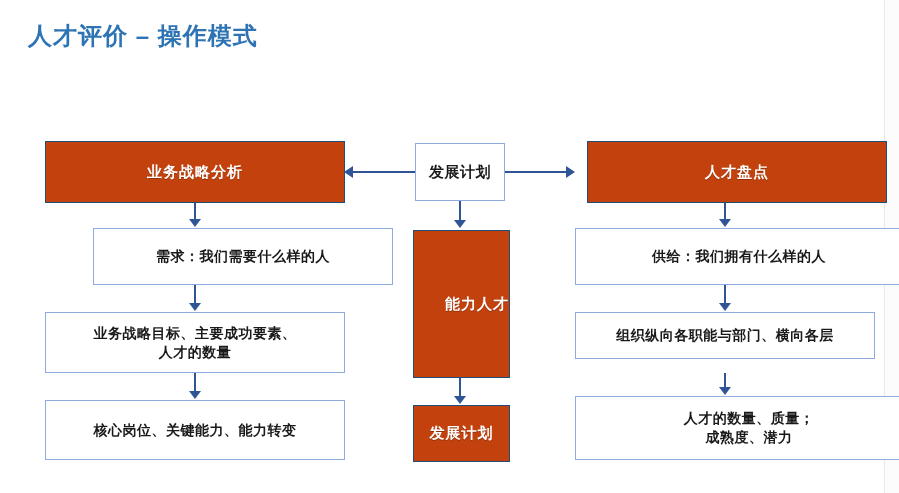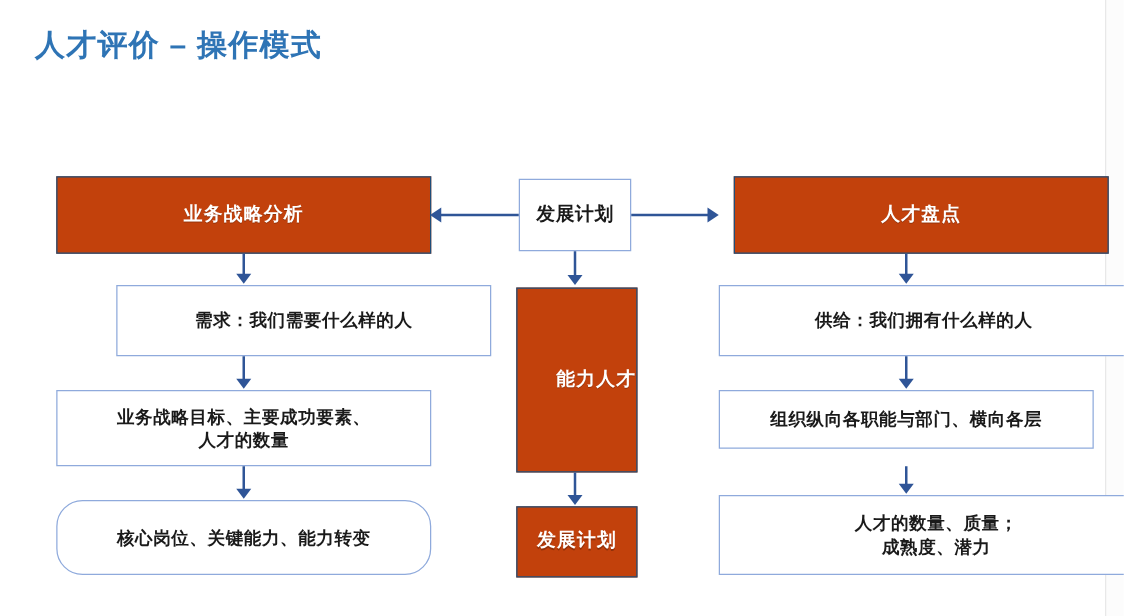--- a/index.html
+++ b/index.html
@@ -98,21 +98,21 @@
     <span>需求：我们需要什么样的人</span>
   </div>
 
   <div class="box box-outline" style="left:45px;top:312px;width:300px;height:61px;">
     <span>
       <span class="two-line">业务战略目标、主要成功要素、</span>
       <span class="two-line">人才的数量</span>
     </span>
   </div>
 
-  <div class="box box-outline" style="left:45px;top:400px;width:300px;height:60px;border-radius:21px;">
+  <div class="box box-outline" style="left:45px;top:400px;width:300px;height:60px;">
     <span>核心岗位、关键能力、能力转变</span>
   </div>
 
   <div class="vline" style="left:194px;top:203px;height:17px;"></div>
   <div class="arrow-down" style="left:189px;top:219px;"></div>
 
   <div class="vline" style="left:194px;top:285px;height:19px;"></div>
   <div class="arrow-down" style="left:189px;top:303px;"></div>
 
   <div class="vline" style="left:194px;top:373px;height:19px;"></div>

